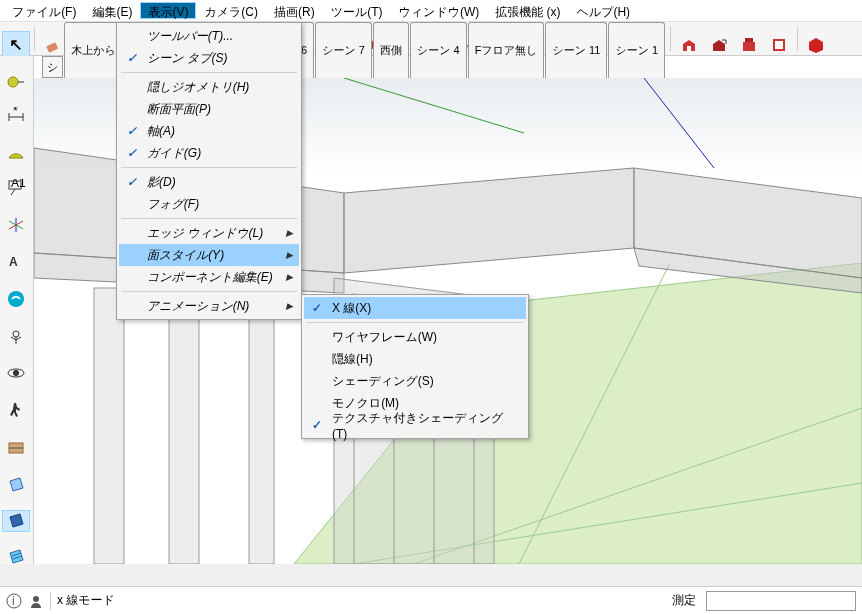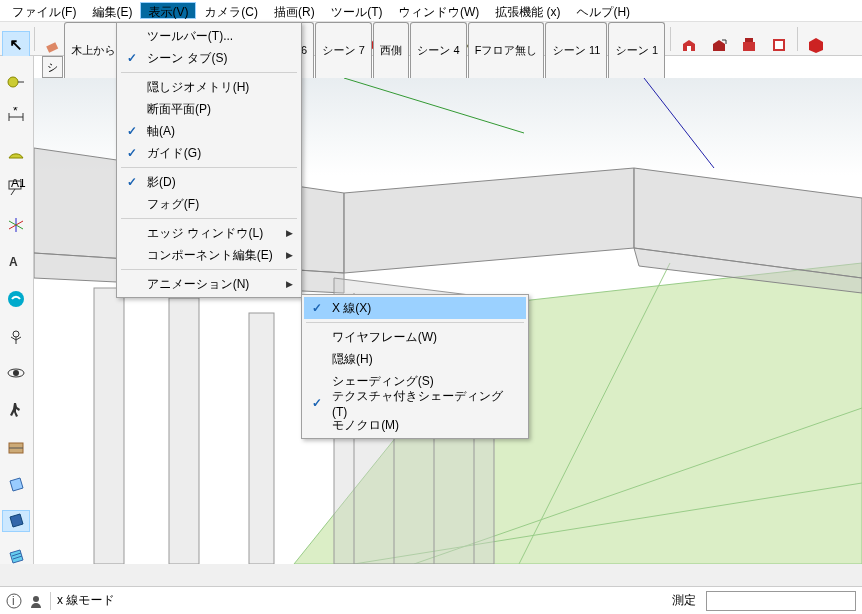--- a/index.html
+++ b/index.html
@@ -15,21 +15,21 @@
 .left-tb { background: #f5f5f5; width: 34px; border-right: 1px solid #ccc; display: flex; flex-direction: column; gap: 2px; padding: 2px; }
 .left-tb .group-sep { height: 6px; }
 .canvas-area { flex: 1; position: relative; background: #fff; }
 .scenebar { display: flex; background: #fff; height: 22px; align-items: flex-end; }
 .scenebar-sp { width: 8px; }
 .scene-tab { border: 1px solid #999; border-bottom: none; padding: 20px 6px; background: #f5f5f5; font-size: 11px; white-space: nowrap; border-radius: 3px 3px 0 0; margin-right: 1px; }
 .scene-tab.lead { border-bottom: 1px solid #999; align-self: stretch; display: flex; align-items: center; border-radius: 0; padding: 0 4px; }
 .viewport { position: absolute; left: 0; right: 0; bottom: 0; top: 22px; background: linear-gradient(#e8edf0, #fff 20%);}
 .viewport svg { width: 100%; height: 100%; }
 .menu { position: absolute; background: #f4f4f4; border: 1px solid #a0a0a0; box-shadow: 2px 2px 4px rgba(0,0,0,.25); padding: 2px; z-index: 100; }
-.view-menu { left: 116px; top: 22px; width: 186px; }
+.view-menu { left: 116px; top: 22px; width: 186px; font-style: italic; }
 .sub-menu { left: 301px; top: 294px; width: 228px; }
 .mi { display: flex; align-items: center; height: 22px; padding: 0 20px 0 28px; position: relative; cursor: default; }
 .mi.highlight { background: #9bd1ff; }
 .mi.has-sub::after { content: "▶"; position: absolute; right: 6px; font-size: 9px; color: #333; }
 .mi.checked::before { content: "✓"; position: absolute; left: 8px; color: #1a63b3; font-weight: bold; }
 .msep { height: 1px; background: #d0d0d0; margin: 3px 2px; }
 .status { position: absolute; bottom: 0; left: 0; right: 0; height: 28px; background: #fff; border-top: 1px solid #ccc; display: flex; align-items: center; padding: 0 6px; gap: 6px; }
 .status .mode { flex: 0 0 auto; }
 .status .sp { flex: 1; }
 .status .measure-lbl { padding-right: 4px; }
@@ -323,33 +323,34 @@
   <div class="msep"></div>
   <div class="mi">隠しジオメトリ(H)</div>
   <div class="mi">断面平面(P)</div>
   <div class="mi checked">軸(A)</div>
   <div class="mi checked">ガイド(G)</div>
   <div class="msep"></div>
   <div class="mi checked">影(D)</div>
   <div class="mi">フォグ(F)</div>
   <div class="msep"></div>
   <div class="mi has-sub">エッジ ウィンドウ(L)</div>
+  <div class="mi has-sub highlight">面スタイル(Y)</div>
   <div class="mi has-sub">コンポーネント編集(E)</div>
   <div class="msep"></div>
   <div class="mi has-sub">アニメーション(N)</div>
 </div>
 
 <div class="menu sub-menu">
   <div class="mi checked highlight">X 線(X)</div>
   <div class="msep"></div>
   <div class="mi">ワイヤフレーム(W)</div>
   <div class="mi">隠線(H)</div>
   <div class="mi">シェーディング(S)</div>
+  <div class="mi">モノクロ(M)</div>
   <div class="mi checked">テクスチャ付きシェーディング(T)</div>
-  <div class="mi">モノクロ(M)</div>
 </div>
 
 <div class="status">
   <svg width="16" height="16">
       <circle cx="8" cy="8" r="7" fill="none" stroke="#555"></circle>
       <text x="6" y="12" font-size="10" fill="#555">i</text>
     </svg>
   <svg width="16" height="16">
       <circle cx="8" cy="6" r="3" fill="#555"></circle>
       <path d="M3 15a5 5 0 0 1 10 0z" fill="#555"></path>

